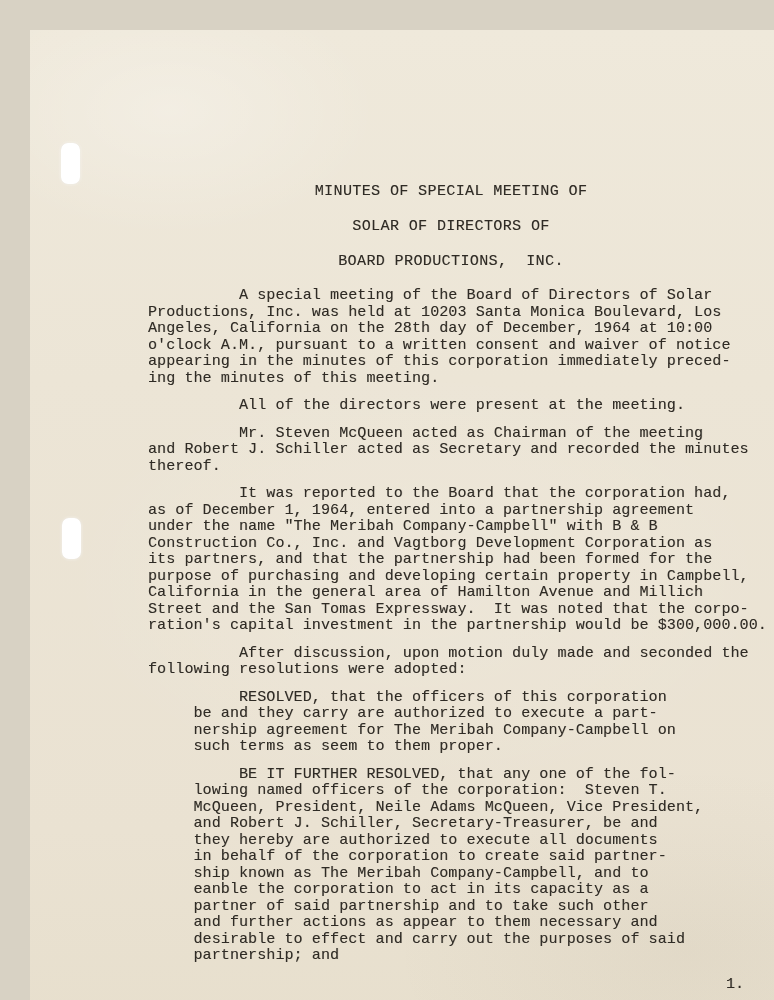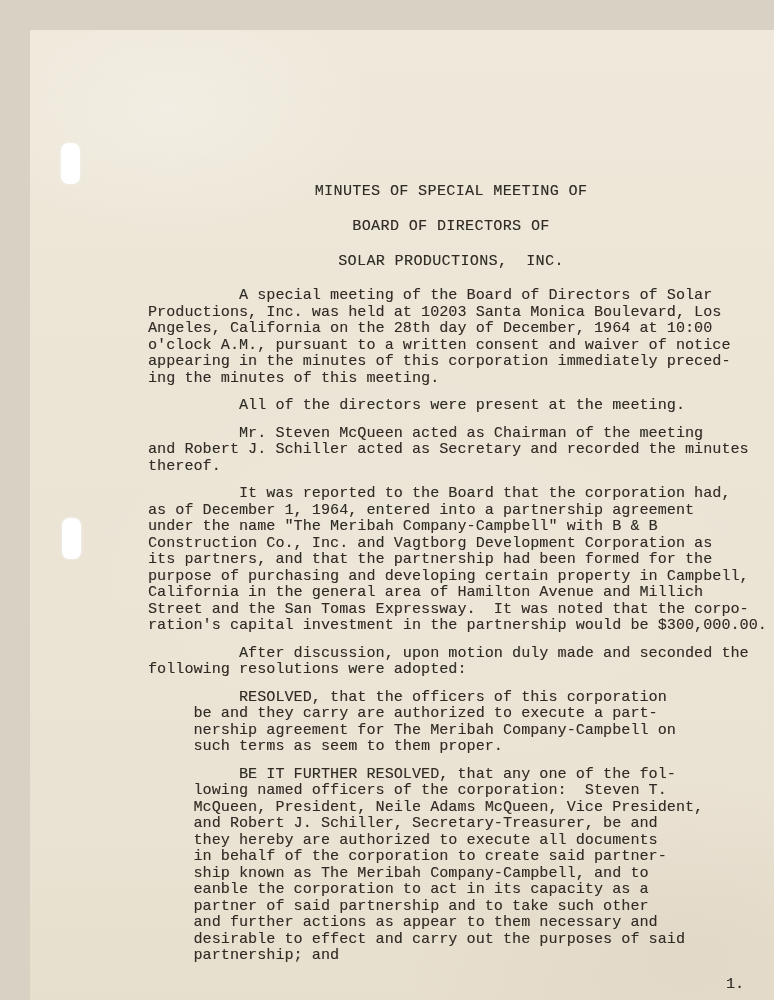--- a/index.html
+++ b/index.html
@@ -79,22 +79,22 @@
 </head>
 <body>
 
 <div class="paper">
 
   <div class="hole hole-top"></div>
   <div class="hole hole-middle"></div>
 
   <div class="title-block">
     <div class="title-line">MINUTES OF SPECIAL MEETING OF</div>
-    <div class="title-line">BOARD OF DIRECTORS OF</div>
-    <div class="title-line">SOLAR PRODUCTIONS,  INC.</div>
+    <div class="title-line">SOLAR OF DIRECTORS OF</div>
+    <div class="title-line">BOARD PRODUCTIONS,  INC.</div>
   </div>
 
   <div class="body-block">
     <pre class="para">          A special meeting of the Board of Directors of Solar
 Productions, Inc. was held at 10203 Santa Monica Boulevard, Los
 Angeles, California on the 28th day of December, 1964 at 10:00
 o'clock A.M., pursuant to a written consent and waiver of notice
 appearing in the minutes of this corporation immediately preced-
 ing the minutes of this meeting.</pre>
     <pre class="para">          All of the directors were present at the meeting.</pre>

